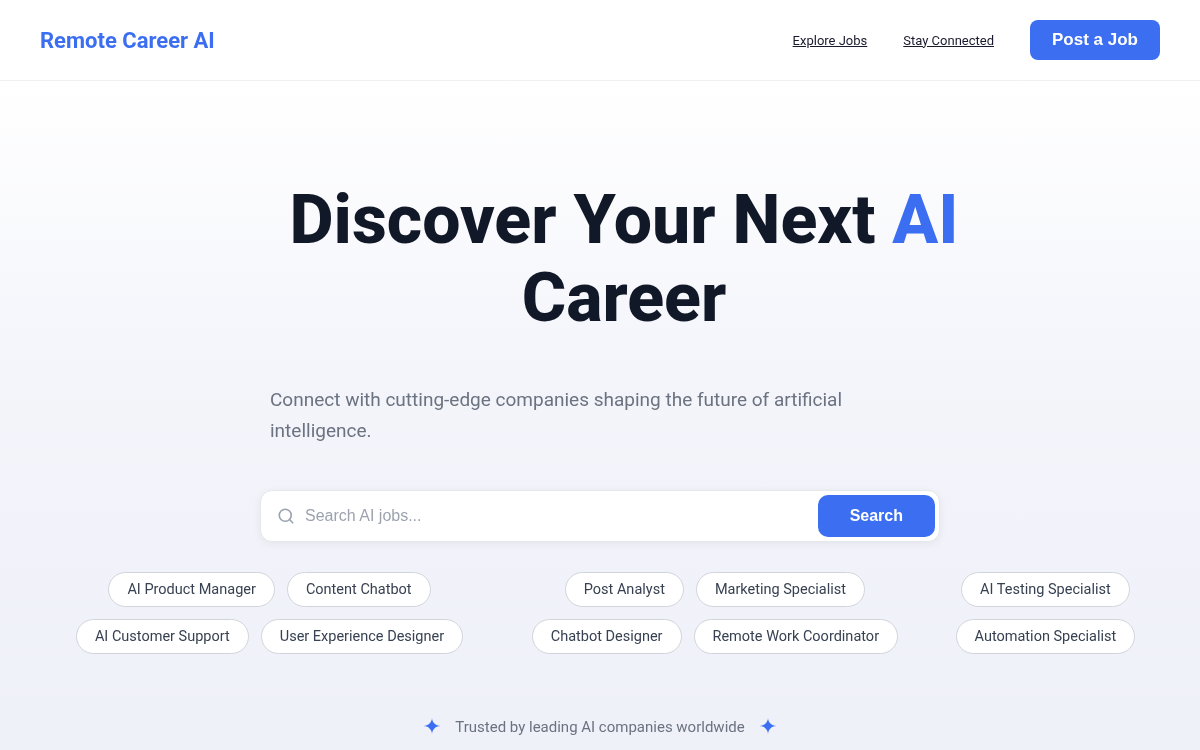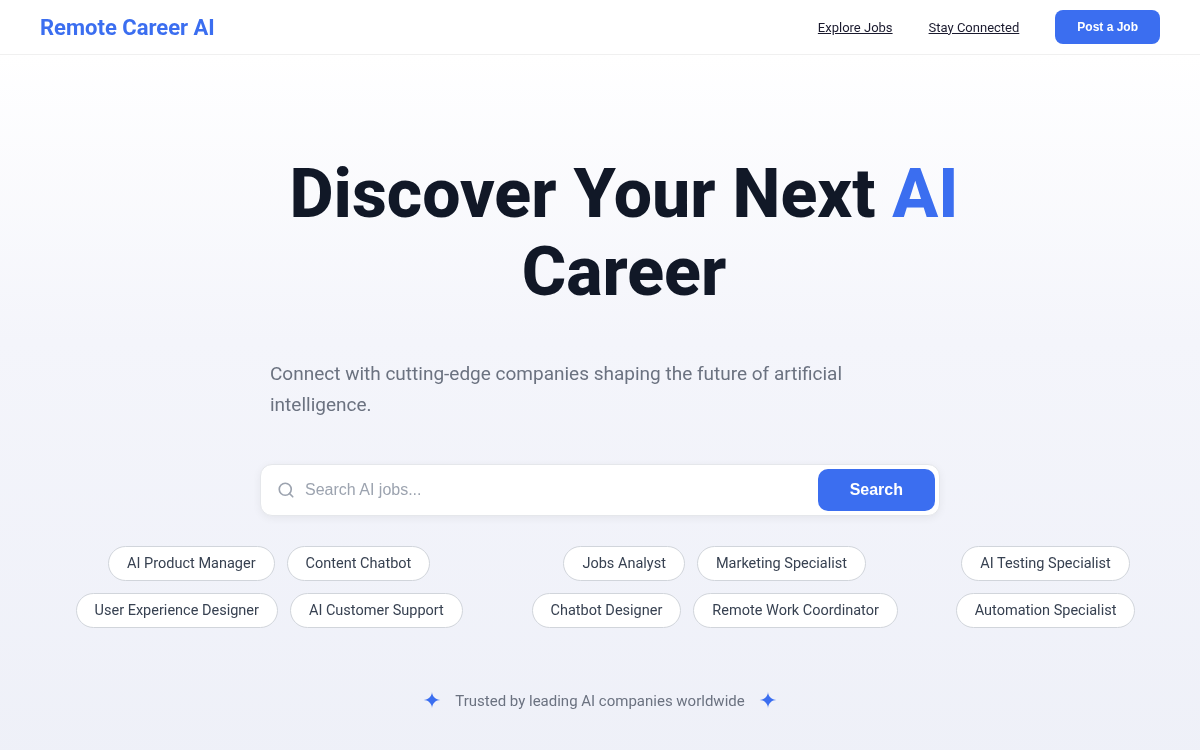--- a/index.html
+++ b/index.html
@@ -14,21 +14,21 @@
       width: 1200px;
       min-height: 750px;
       overflow-x: hidden;
     }
 
     
     .header {
       display: flex;
       align-items: center;
       justify-content: space-between;
-      padding: 10px 40px;
+      padding: 20px 40px;
       background: #ffffff;
       border-bottom: 1px solid #f0f0f0;
     }
 
     .logo {
       font-size: 22px;
       font-weight: 700;
       color: #3b6ef0;
       text-decoration: none;
     }
@@ -45,21 +45,21 @@
       text-decoration: underline;
       cursor: pointer;
     }
 
     .btn-post {
       background: #3b6ef0;
       color: #ffffff;
       border: none;
       border-radius: 8px;
       padding: 10px 22px;
-      font-size: 12px;
+      font-size: 17px;
       font-weight: 600;
       cursor: pointer;
     }
 
     
     .hero {
       background: linear-gradient(180deg, #ffffff 0%, #f4f5fb 40%, #eef0f8 100%);
       display: flex;
       flex-direction: column;
       align-items: center;
@@ -208,25 +208,25 @@
       </svg>
     </span>
     <input class="search-input" type="text" placeholder="Search AI jobs..." style="">
     <button class="btn-search">Search</button>
   </div>
 
   <div class="tags-section">
     <div class="tags-row">
       <span class="tag-chip">AI Product Manager</span>
       <span class="tag-chip">Content Chatbot</span>
+      <span class="tag-chip">AI Customer Support</span>
       <span class="tag-chip">User Experience Designer</span>
-      <span class="tag-chip">AI Customer Support</span>
     </div>
     <div class="tags-row">
-      <span class="tag-chip">Jobs Analyst</span>
+      <span class="tag-chip">Post Analyst</span>
       <span class="tag-chip">Marketing Specialist</span>
       <span class="tag-chip">Chatbot Designer</span>
       <span class="tag-chip">Remote Work Coordinator</span>
     </div>
     <div class="tags-row">
       <span class="tag-chip">AI Testing Specialist</span>
       <span class="tag-chip">Automation Specialist</span>
     </div>
   </div>
 

